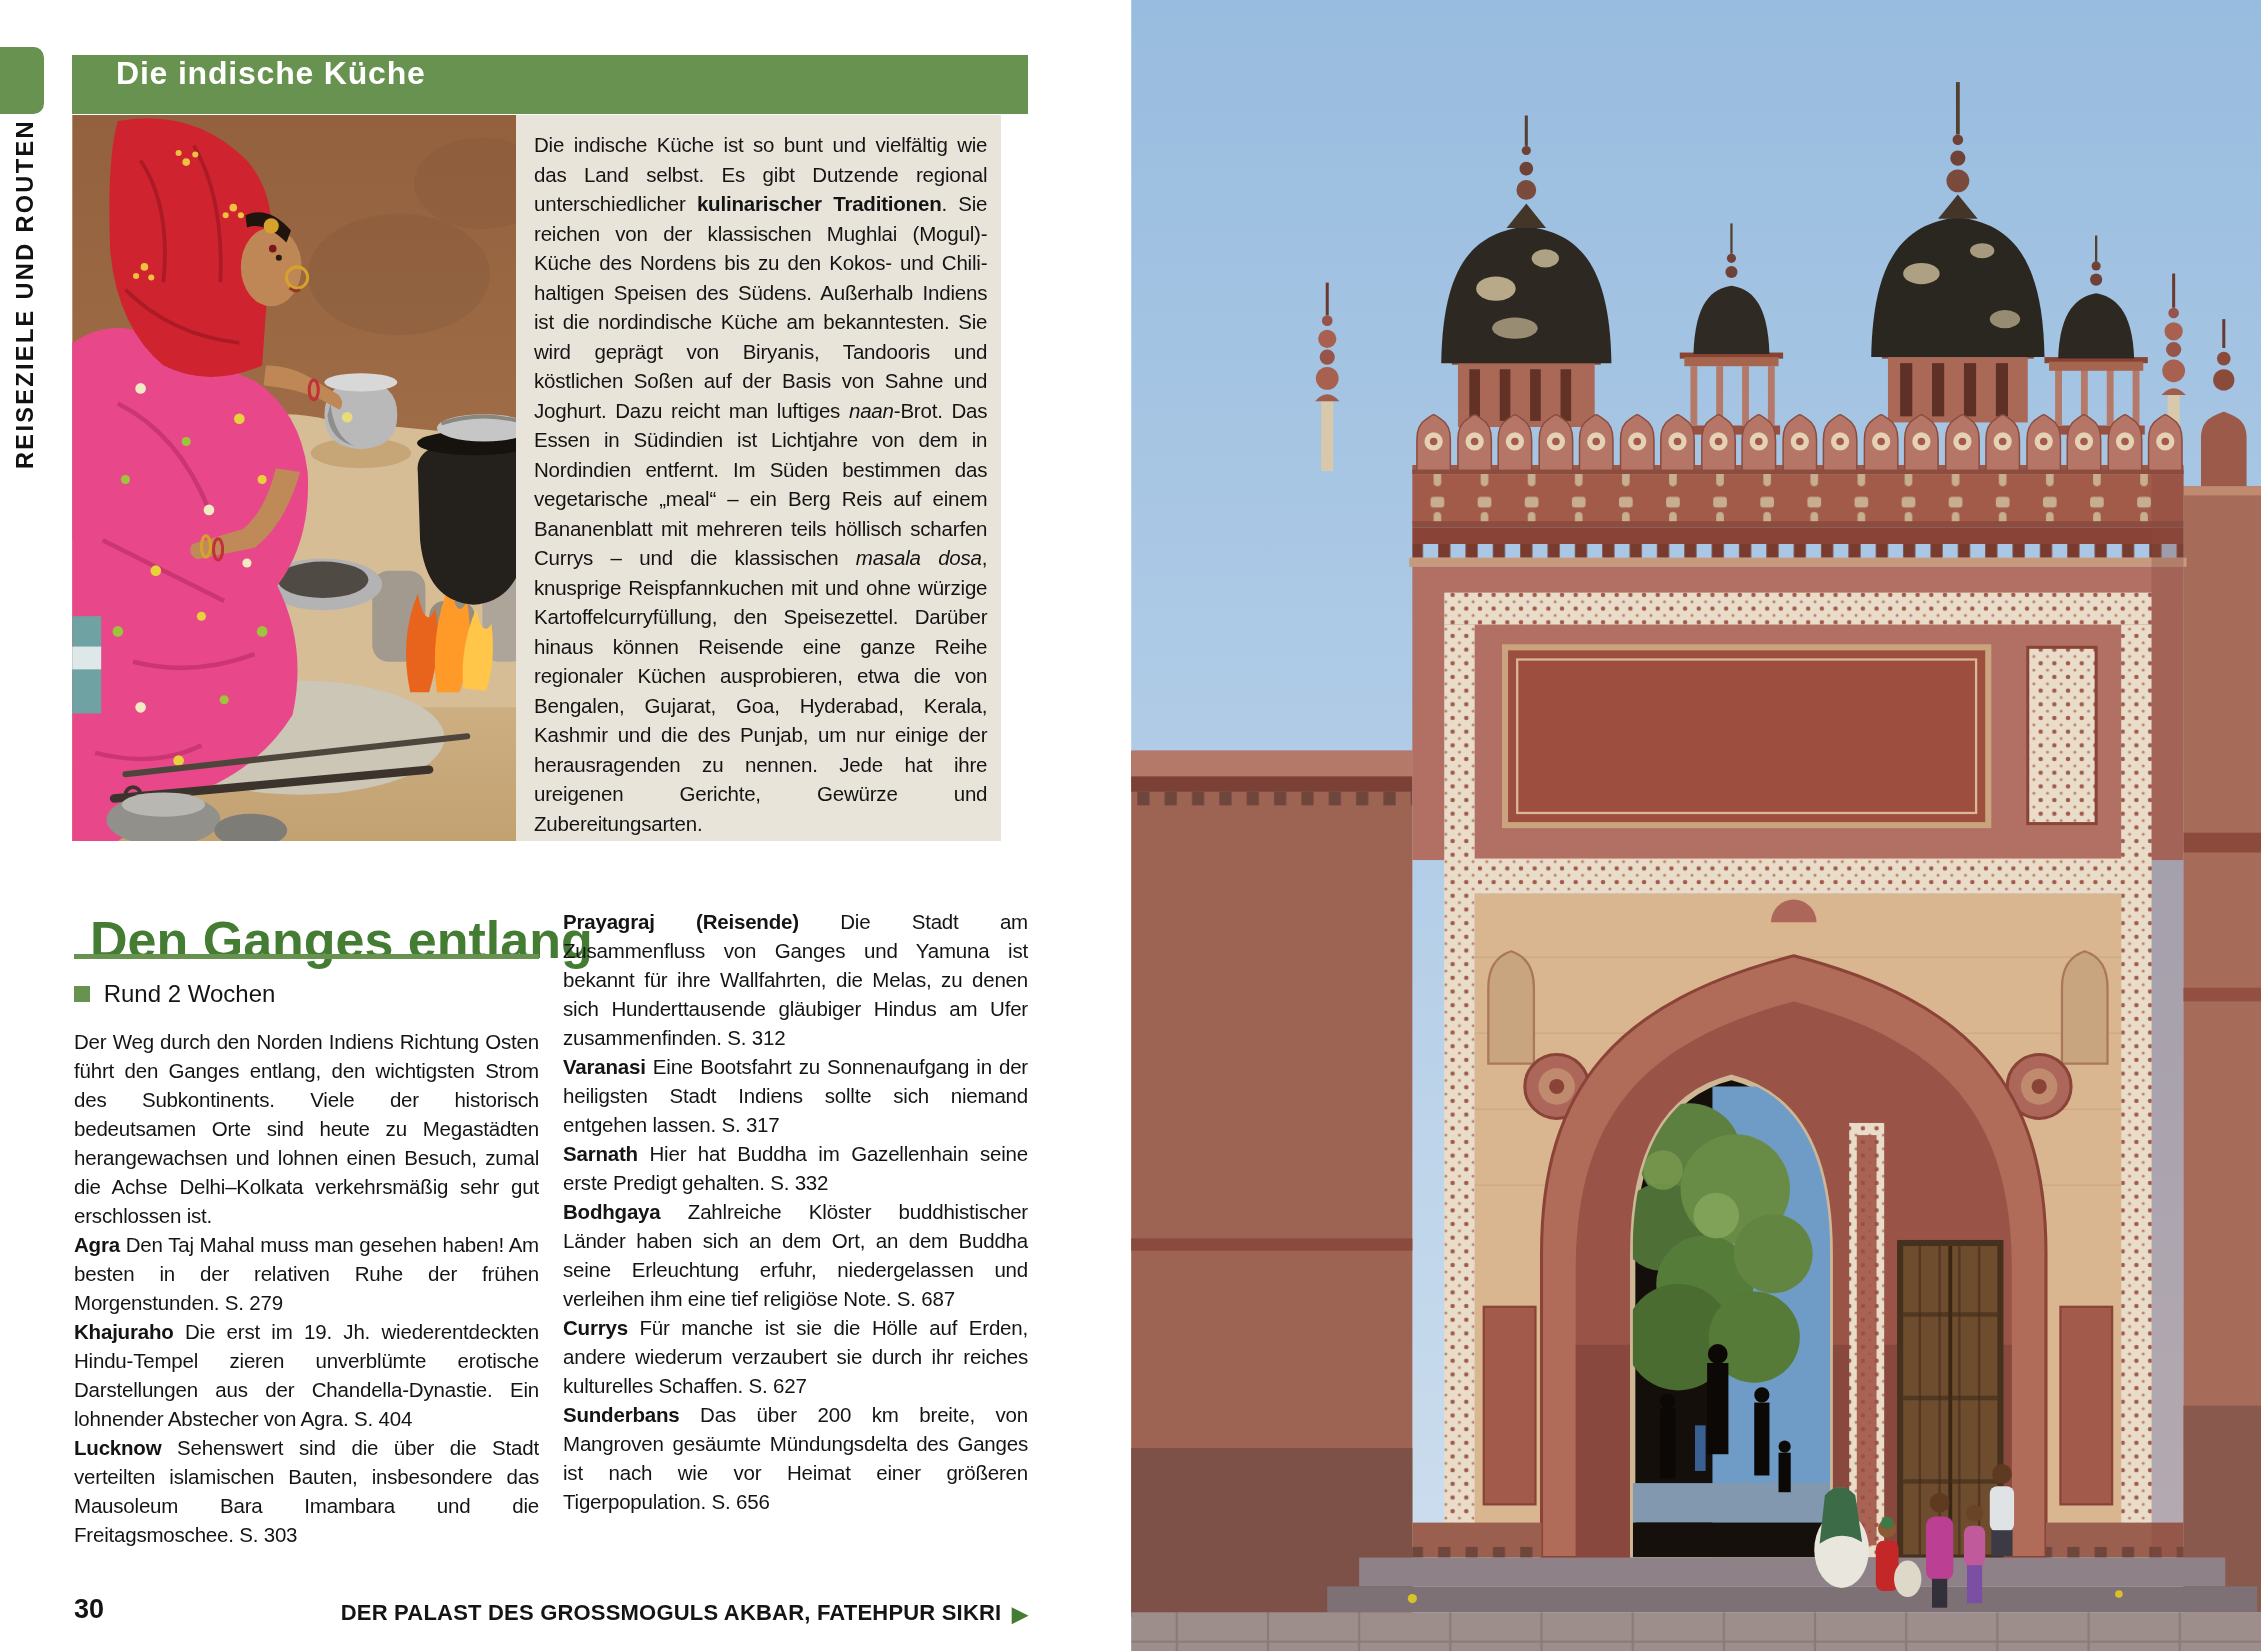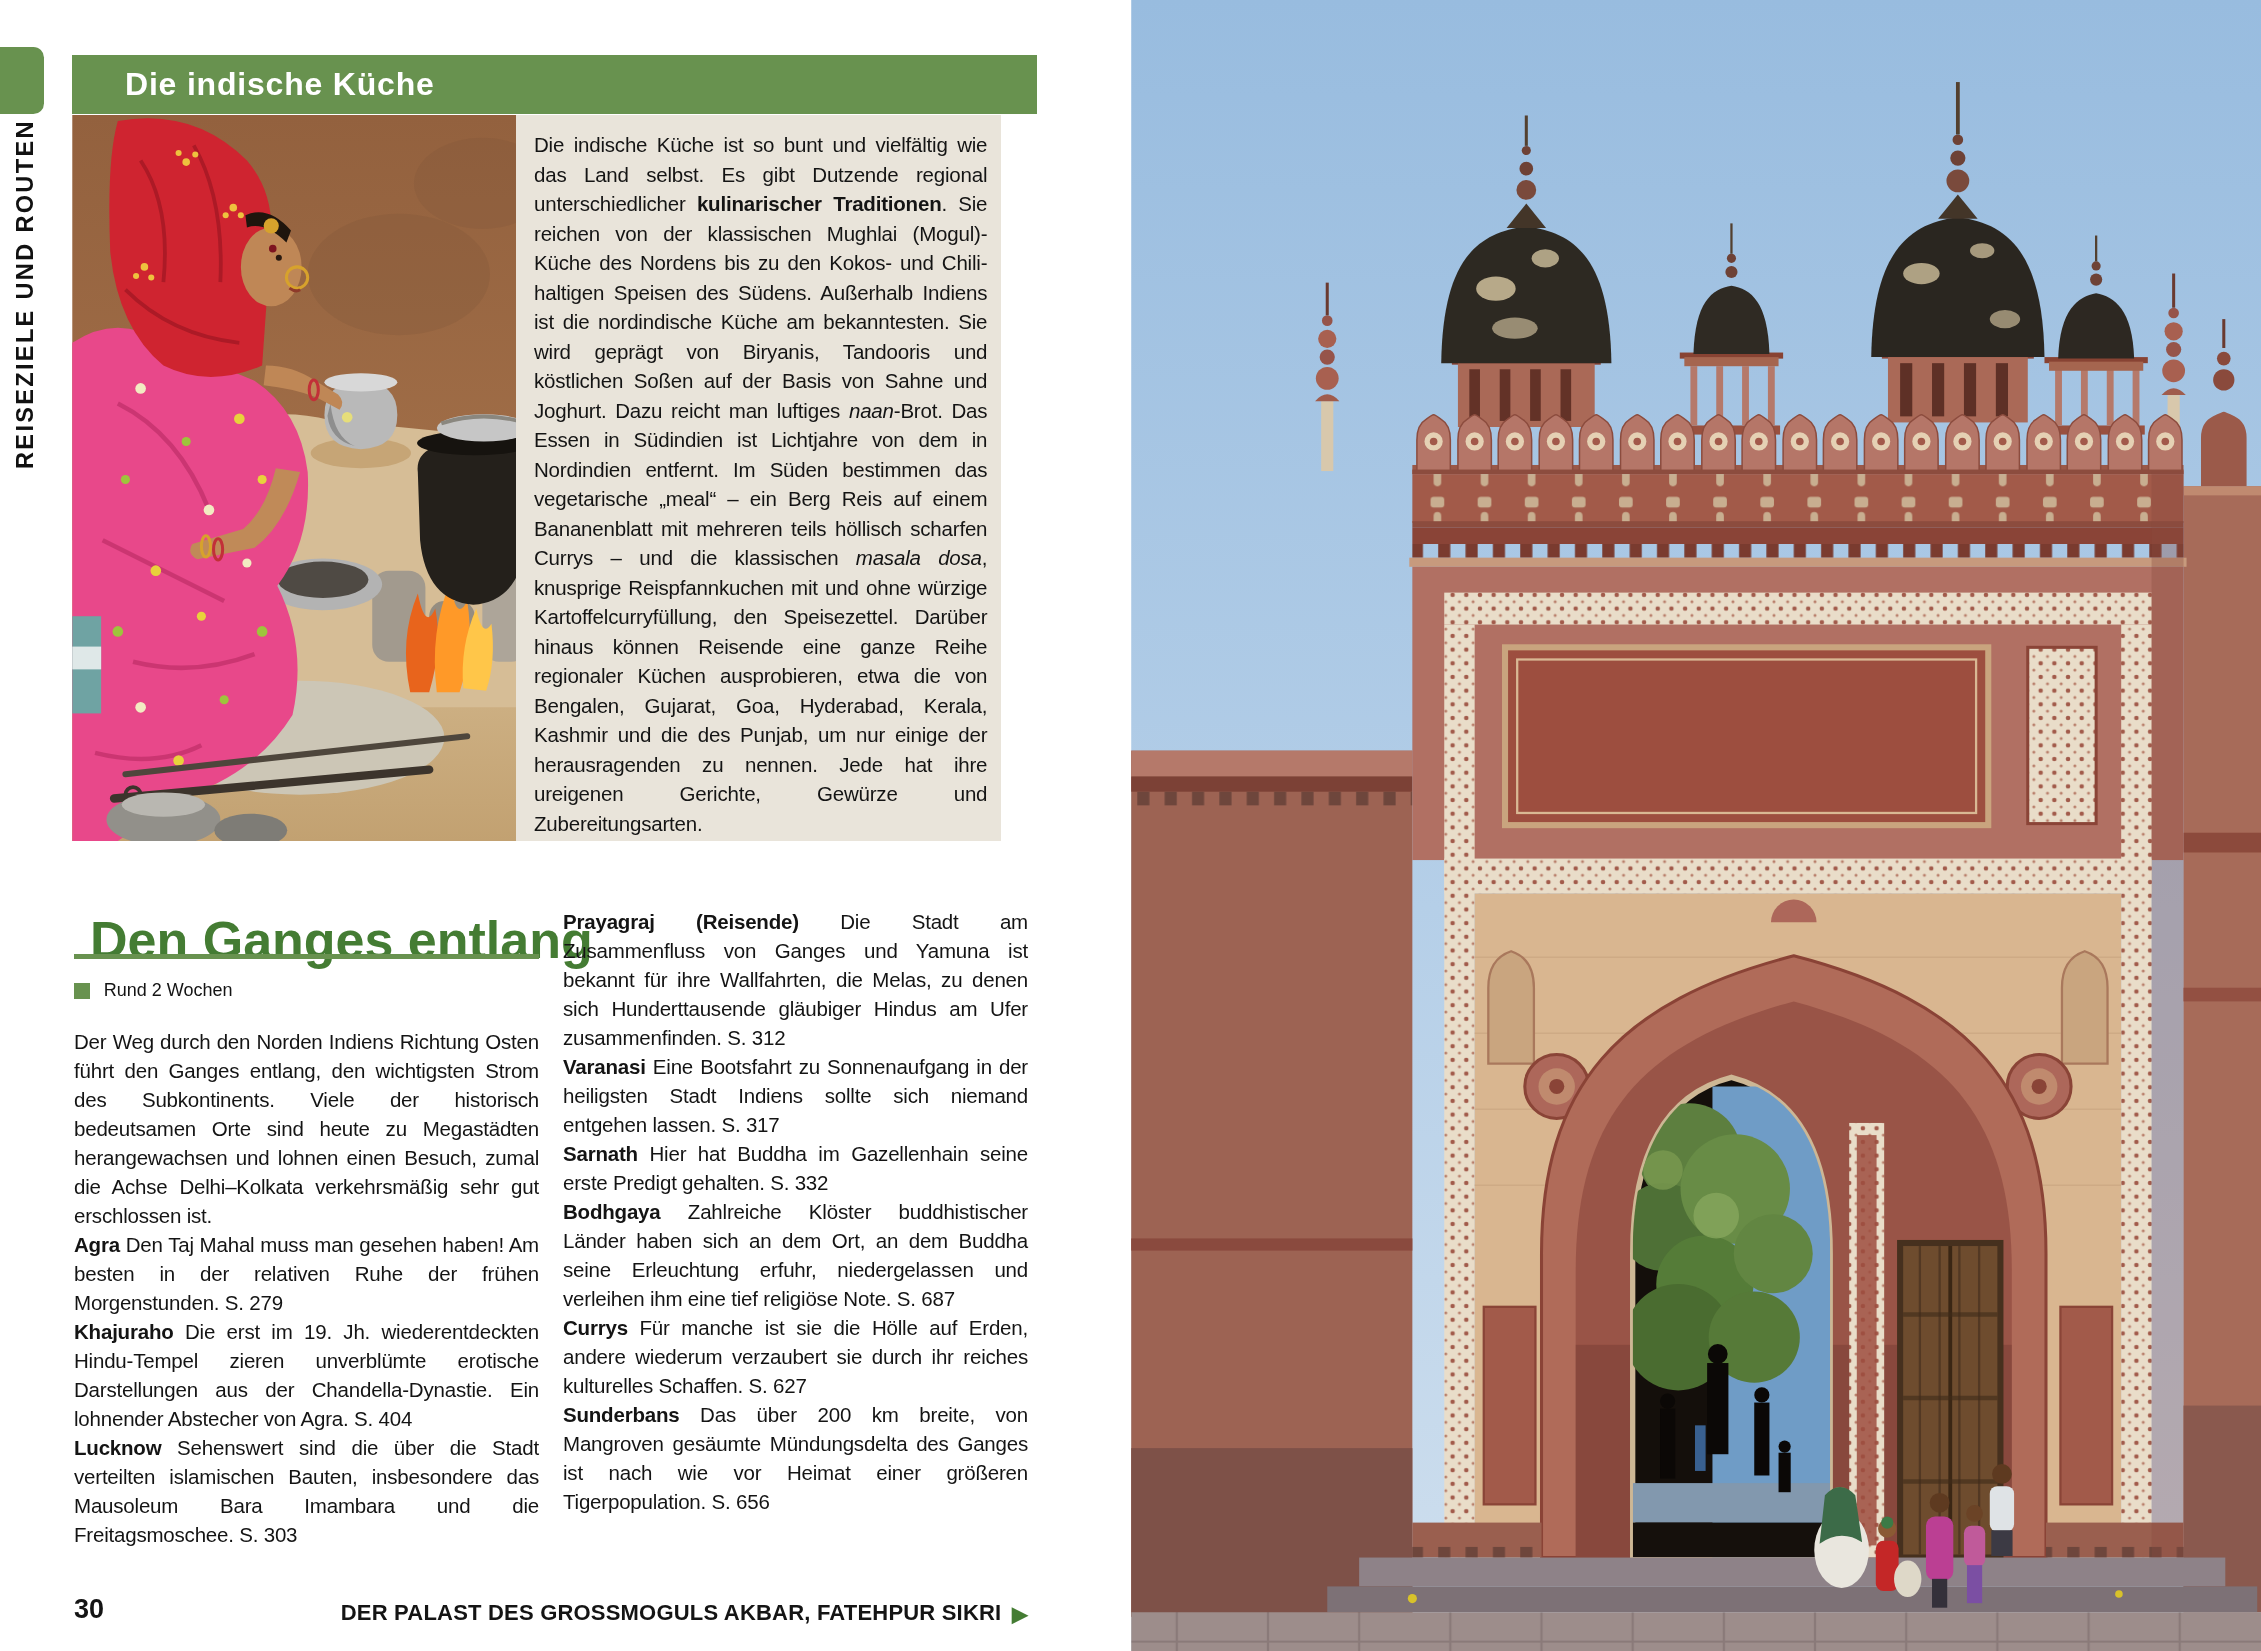--- a/index.html
+++ b/index.html
@@ -1,32 +1,32 @@
 <!DOCTYPE html>
 <html style="--green: #68924f; --greendark: #447c33; --beige: #e9e4da; --ink: #141414;font-size:12px"><head>
 <meta charset="utf-8">
 <style>
   html,body{margin:0;padding:0;background:#ffffff;}
   .page{position:relative;width:2261px;height:1651px;background:#fff;overflow:hidden;
         font-family:"Liberation Sans",sans-serif;color:var(--ink,#141414);}
   .tab{position:absolute;left:0;top:47px;width:44px;height:67px;background:var(--green);border-radius:0 10.6px 10.6px 0;}
   .vlabel{position:absolute;left:12px;top:469px;transform:rotate(-90deg);transform-origin:0 0;
           font-weight:bold;font-size:23.6px;letter-spacing:2.3px;white-space:nowrap;color:#111;}
-  .hbar{position:absolute;left:72px;top:55px;width:956px;height:59px;background:var(--green);display:flex;align-items:center;padding-left:9px;}
+  .hbar{position:absolute;left:72px;top:55px;width:956px;height:59px;background:var(--green);display:flex;align-items:flex-start;}
   .hbar .t{color:#fff;font-weight:bold;font-size:32px;padding-left:44px;letter-spacing:0.8px;}
   .photo1{position:absolute;left:72px;top:115px;width:460px;height:726px;}
   .photo1 svg,.photo2 svg{display:block;width:100%;height:100%;}
   .cuisinebox{position:absolute;left:516px;top:115px;width:485px;height:726px;background:var(--beige);}
   .cuisine{position:absolute;left:18px;right:13.7px;top:15px;font-size:20.5px;line-height:29.5px;
            text-align:justify;letter-spacing:-0.2px;}
   .cuisine .b{font-weight:bold;}
   .cuisine .i{font-style:italic;}
   .gheading{position:absolute;left:74px;top:894px;margin:16px;font-size:52px;font-weight:bold;color:var(--greendark);}
   .grule{position:absolute;left:74px;top:954px;width:465px;height:5.3px;background:var(--green);}
-  .duration{position:absolute;left:74px;top:980px;display:flex;align-items:center;font-size:18px;}
+  .duration{position:absolute;left:74px;top:980px;display:flex;align-items:center;font-size:24px;}
   .duration .sq{width:16px;height:16px;background:var(--green);margin-right:13.7px;flex:none;}
   .bodytext p{margin:0;font-size:20.5px;line-height:29px;text-align:justify;letter-spacing:-0.2px;}
   .bodytext p b{font-weight:bold;}
   .colL{position:absolute;left:74px;top:1027px;width:465px;}
   .colR{position:absolute;left:563px;top:907px;width:465px;}
   .pagenum{position:absolute;left:74px;top:1594px;font-size:27px;font-weight:bold;}
   .caption{position:absolute;right:1233px;top:1600px;font-size:22px;font-weight:bold;
            display:flex;align-items:flex-end;letter-spacing:0.2px;white-space:nowrap;}
   .caption .arrow{color:var(--greendark);margin-left:10.6px;font-size:20.5px;}
   .photo2{position:absolute;left:1131px;top:0;width:1131px;height:1651px;}

